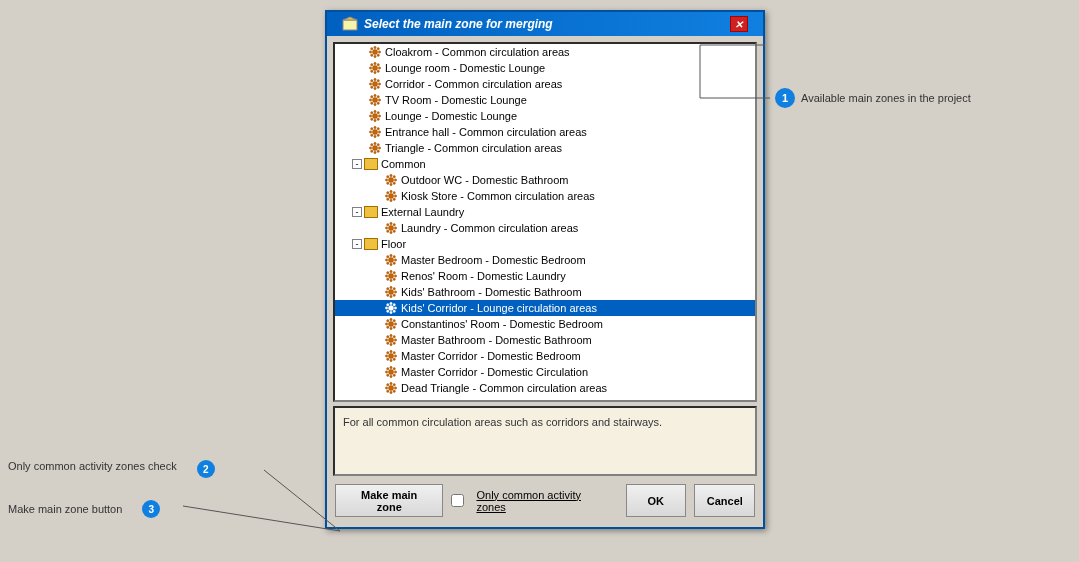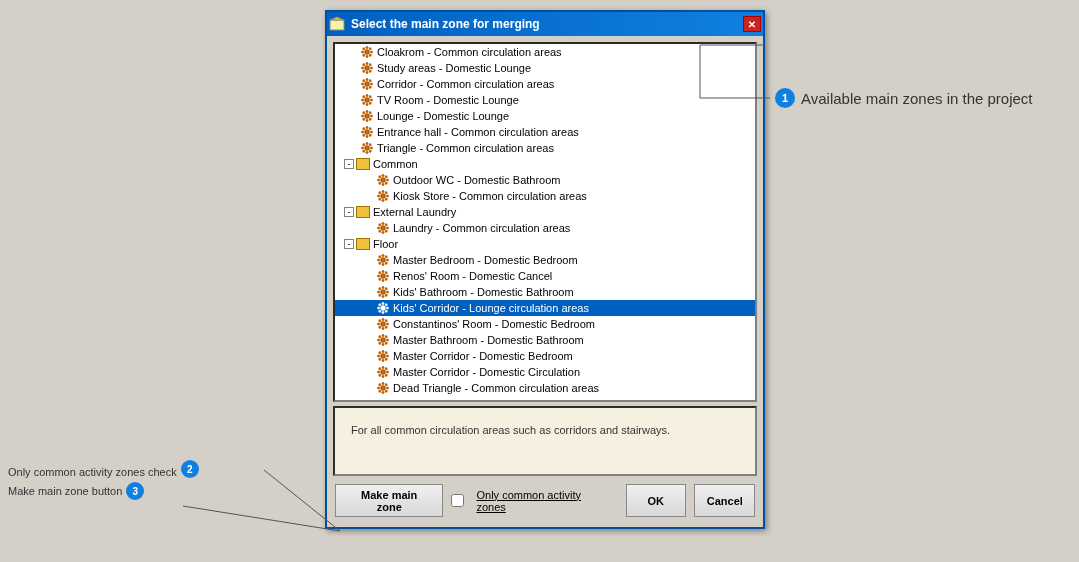--- a/index.html
+++ b/index.html
@@ -19,26 +19,27 @@
       top: 10px;
       width: 440px;
       background: #d4d0c8;
       border: 2px solid #0050a0;
       box-shadow: 2px 2px 6px rgba(0,0,0,0.4);
     }
 
     .title-bar {
       background: linear-gradient(to right, #0060c0, #1080e0);
       color: white;
-      padding: 4px 2px;
+      padding: 4px 15px;
       display: flex;
       align-items: center;
       justify-content: space-between;
       font-weight: bold;
       font-size: 12px;
+      font-style: italic;
     }
 
     .title-bar-left {
       display: flex;
       align-items: center;
       gap: 6px;
     }
 
     .title-icon {
       width: 16px;
@@ -82,21 +83,21 @@
       background: #d4d0c8;
     }
     .tree-container::-webkit-scrollbar-thumb {
       background: #a0a0a0;
       border: 1px solid #808080;
     }
 
     .tree-item {
       display: flex;
       align-items: center;
-      padding: 1px 5px;
+      padding: 1px 13px;
       cursor: pointer;
       white-space: nowrap;
       min-height: 16px;
     }
 
     .tree-item.selected {
       background: #0060c0;
       color: white;
     }
 
@@ -109,21 +110,21 @@
       margin-right: 2px;
       font-size: 9px;
       text-align: center;
       line-height: 9px;
       flex-shrink: 0;
     }
 
     .info-box {
       background: #f5f0e0;
       border: 2px inset #808080;
-      padding: 16px;
+      padding: 8px;
       min-height: 70px;
       font-size: 11px;
       color: #333;
     }
 
     .dialog-footer {
       display: flex;
       align-items: center;
       gap: 8px;
       padding: 4px 2px;
@@ -200,21 +201,21 @@
         <circle cx="11.5" cy="7.0" r="1.2"></circle>
                 <circle cx="10.2" cy="10.2" r="1.2"></circle>
                 <circle cx="7.0" cy="11.5" r="1.2"></circle>
                 <circle cx="3.8" cy="10.2" r="1.2"></circle>
                 <circle cx="2.5" cy="7.0" r="1.2"></circle>
                 <circle cx="3.8" cy="3.8" r="1.2"></circle>
                 <circle cx="7.0" cy="2.5" r="1.2"></circle>
                 <circle cx="10.2" cy="3.8" r="1.2"></circle>
       </g>
     </svg></span>
-          <span>Study areas - Domestic Lounge</span>
+          <span>Lounge room - Domestic Lounge</span>
         </div>
         <div class="tree-item">
           <span style="display:inline-block;width:20px;"></span>
           <span style="display:inline-block;width:14px;height:14px;margin-right:3px;vertical-align:middle;"><svg viewBox="0 0 14 14" width="14" height="14">
       <circle cx="7" cy="7" r="2.5" fill="#cc6600" stroke="#884400" stroke-width="0.5"></circle>
       <g fill="#cc6600" stroke="#884400" stroke-width="0.3">
         <circle cx="11.5" cy="7.0" r="1.2"></circle>
                 <circle cx="10.2" cy="10.2" r="1.2"></circle>
                 <circle cx="7.0" cy="11.5" r="1.2"></circle>
                 <circle cx="3.8" cy="10.2" r="1.2"></circle>
@@ -388,21 +389,21 @@
         <circle cx="11.5" cy="7.0" r="1.2"></circle>
                 <circle cx="10.2" cy="10.2" r="1.2"></circle>
                 <circle cx="7.0" cy="11.5" r="1.2"></circle>
                 <circle cx="3.8" cy="10.2" r="1.2"></circle>
                 <circle cx="2.5" cy="7.0" r="1.2"></circle>
                 <circle cx="3.8" cy="3.8" r="1.2"></circle>
                 <circle cx="7.0" cy="2.5" r="1.2"></circle>
                 <circle cx="10.2" cy="3.8" r="1.2"></circle>
       </g>
     </svg></span>
-          <span>Renos' Room - Domestic Cancel</span>
+          <span>Renos' Room - Domestic Laundry</span>
         </div>
         <div class="tree-item">
           <span style="display:inline-block;width:36px;"></span>
           <span style="display:inline-block;width:14px;height:14px;margin-right:3px;vertical-align:middle;"><svg viewBox="0 0 14 14" width="14" height="14">
       <circle cx="7" cy="7" r="2.5" fill="#cc6600" stroke="#884400" stroke-width="0.5"></circle>
       <g fill="#cc6600" stroke="#884400" stroke-width="0.3">
         <circle cx="11.5" cy="7.0" r="1.2"></circle>
                 <circle cx="10.2" cy="10.2" r="1.2"></circle>
                 <circle cx="7.0" cy="11.5" r="1.2"></circle>
                 <circle cx="3.8" cy="10.2" r="1.2"></circle>
@@ -532,40 +533,40 @@
       <button class="btn">OK</button>
       <button class="btn">Cancel</button>
     </div>
   </div>
 </div>
 
 <div style="position:absolute; top:88px; left:775px; display:flex; align-items:center; gap:6px;">
   <div style="background:#1080e0;color:white;border-radius:50%;width:20px;height:20px;display:flex;align-items:center;justify-content:center;font-size:11px;font-weight:bold;flex-shrink:0;">
     <span>1</span>
   </div>
-  <span style="font-size:15px;color:#333;">Available main zones in the project</span>
+  <span style="font-size:11px;color:#333;">Available main zones in the project</span>
 </div>
 
 <svg style="position:absolute;top:0;left:0;width:1079px;height:562px;pointer-events:none;">
 
   <line x1="770" y1="98" x2="765" y2="98" stroke="#555" stroke-width="1"></line>
   <line x1="765" y1="98" x2="700" y2="98" stroke="#555" stroke-width="1"></line>
   <line x1="700" y1="98" x2="700" y2="45" stroke="#555" stroke-width="1"></line>
   <line x1="700" y1="45" x2="765" y2="45" stroke="#555" stroke-width="1"></line>
 
   <line x1="264" y1="470" x2="340" y2="531" stroke="#555" stroke-width="1"></line>
 
   <line x1="183" y1="506" x2="340" y2="531" stroke="#555" stroke-width="1"></line>
 </svg>
 
-<div style="position:absolute; top:460px; left:8px; display:flex; align-items:flex-end; gap:4px;">
+<div style="position:absolute; top:460px; left:8px; display:flex; align-items:flex-start; gap:20px;">
   <span style="font-size:11px;color:#333;">Only common activity zones check</span>
   <div style="background:#1080e0;color:white;border-radius:50%;width:18px;height:18px;display:flex;align-items:center;justify-content:center;font-size:10px;font-weight:bold;flex-shrink:0;">
     <span>2</span>
   </div>
 </div>
 
-<div style="position:absolute; top:482px; left:8px; display:flex; align-items:center; gap:4px;">
+<div style="position:absolute; top:500px; left:8px; display:flex; align-items:center; gap:20px;">
   <span style="font-size:11px;color:#333;">Make main zone button</span>
   <div style="background:#1080e0;color:white;border-radius:50%;width:18px;height:18px;display:flex;align-items:center;justify-content:center;font-size:10px;font-weight:bold;flex-shrink:0;">
     <span>3</span>
   </div>
 </div>
 
 </body></html>

